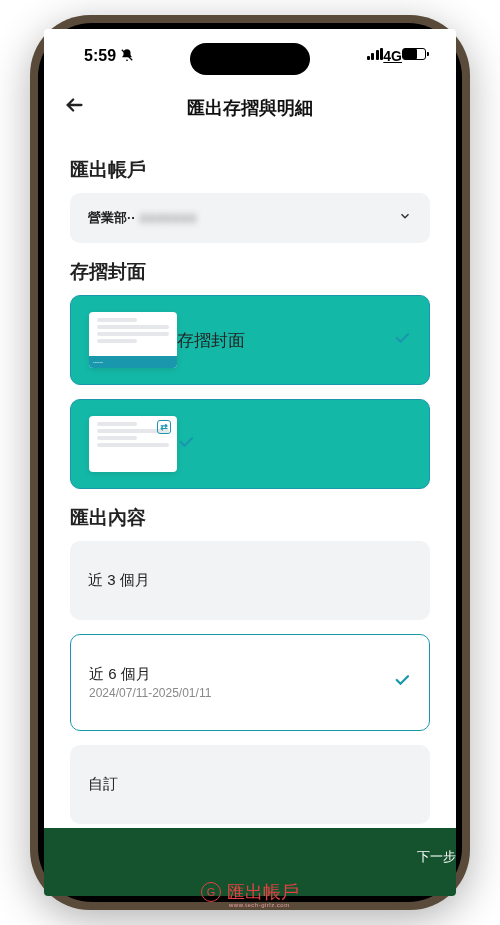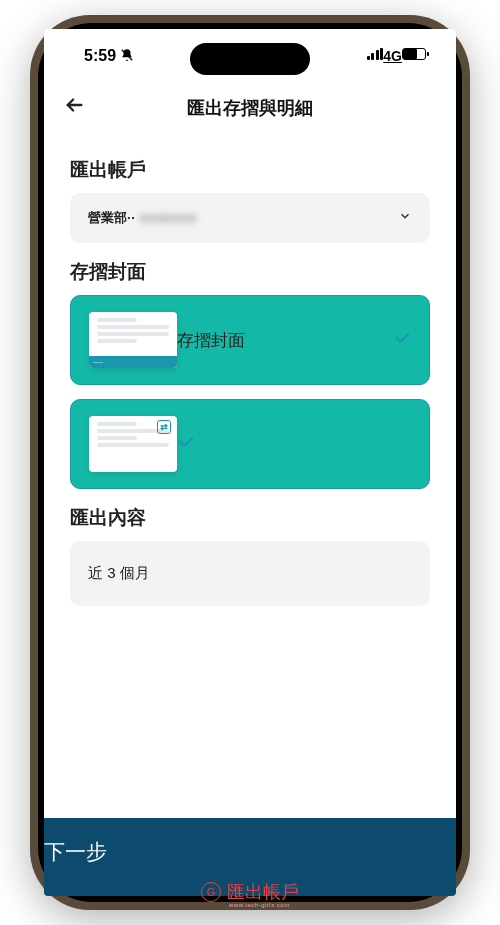--- a/index.html
+++ b/index.html
@@ -120,41 +120,41 @@
     .thumb-line.short { width: 55%; }
     .thumb-footer { position:absolute; bottom:0; left:0; right:0; height:12px; background:#1998ad; border-radius:0 0 4px 4px; font-size:5px; color:#fff; padding-left:4px; display:flex; align-items:center;}
     .card-label { flex:1; font-size: 17px; font-weight: 500; color: #222; }
     .check { color: #1998ad; font-size: 18px; }
 
     .thumb-icon { position:absolute; top:4px; right:6px; width:14px; height:14px; border:1.5px solid #1998ad; border-radius:3px; color:#1998ad; font-size:9px; display:flex;align-items:center;justify-content:center; font-weight:700;}
 
     .range-option {
       background: #f1f3f5;
       border-radius: 10px;
-      padding: 23px 18px;
+      padding: 30px 18px;
       margin-bottom: 14px;
       font-size: 15px;
       font-weight: 500;
       color: #222;
     }
     .range-option.selected {
       border: 1.5px solid #1998ad;
       background: #fff;
       display: flex;
       justify-content: space-between;
       align-items: center;
     }
     .range-sub { font-size: 12px; color: #888; margin-top: 2px; font-weight: 400; }
 
     .footer-btn {
-      background: #0c4a6e;
+      background: #14532d;
       color: #fff;
-      text-align: left;
+      text-align: right;
       padding: 20px 0 30px;
-      font-size: 21px;
+      font-size: 13px;
       font-weight: 500;
     }
     .watermark {
       position: absolute;
       bottom: 6px;
       left: 50%;
       transform: translateX(-50%);
       color: #e34242;
       font-size: 18px;
       font-weight: 500;
@@ -256,21 +256,35 @@
               </svg>
           </span>
         </div>
 
         <div class="section-label">匯出內容</div>
 
         <div class="range-option">
           <span>近 3 個月</span>
         </div>
 
-
+        <div class="range-option selected">
+          <div>
+            <div>近 6 個月</div>
+            <div class="range-sub">2024/07/11-2025/01/11</div>
+          </div>
+          <span class="check">
+            <svg width="18" height="18" viewBox="0 0 24 24" fill="none" stroke="#1998ad" stroke-width="3" stroke-linecap="round">
+                <path d="M5 12l5 5L20 7"></path>
+              </svg>
+          </span>
+        </div>
+
+        <div class="range-option">
+          <span>自訂</span>
+        </div>
       </div>
 
       <div class="footer-btn">
         <span>下一步</span>
       </div>
 
     </div>
   </div>
   <div class="watermark">
     <span class="watermark-circle">G</span>

